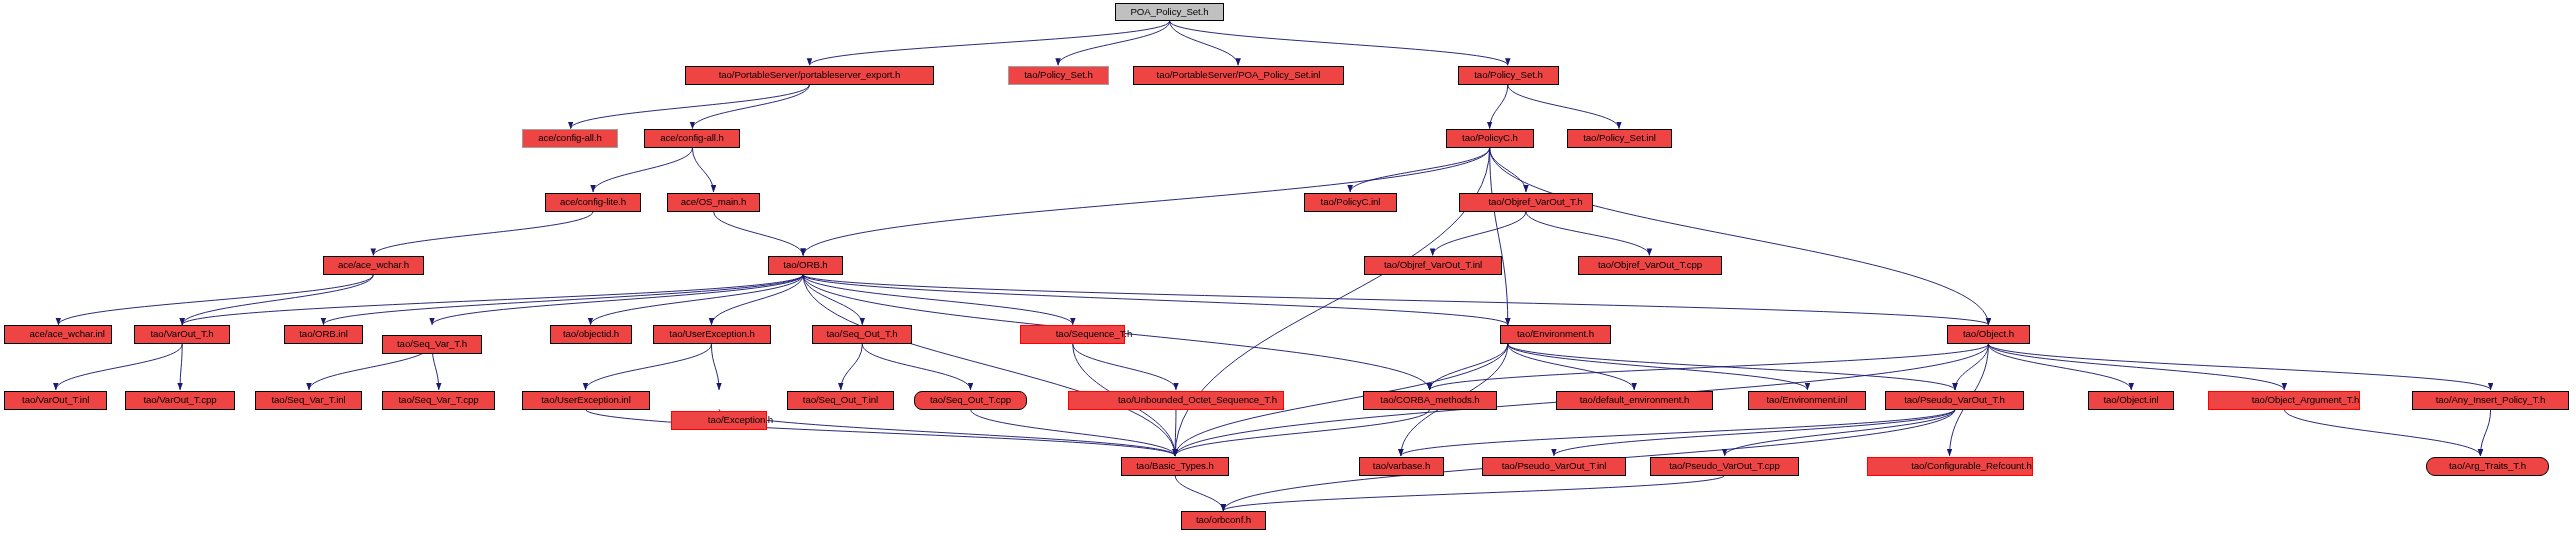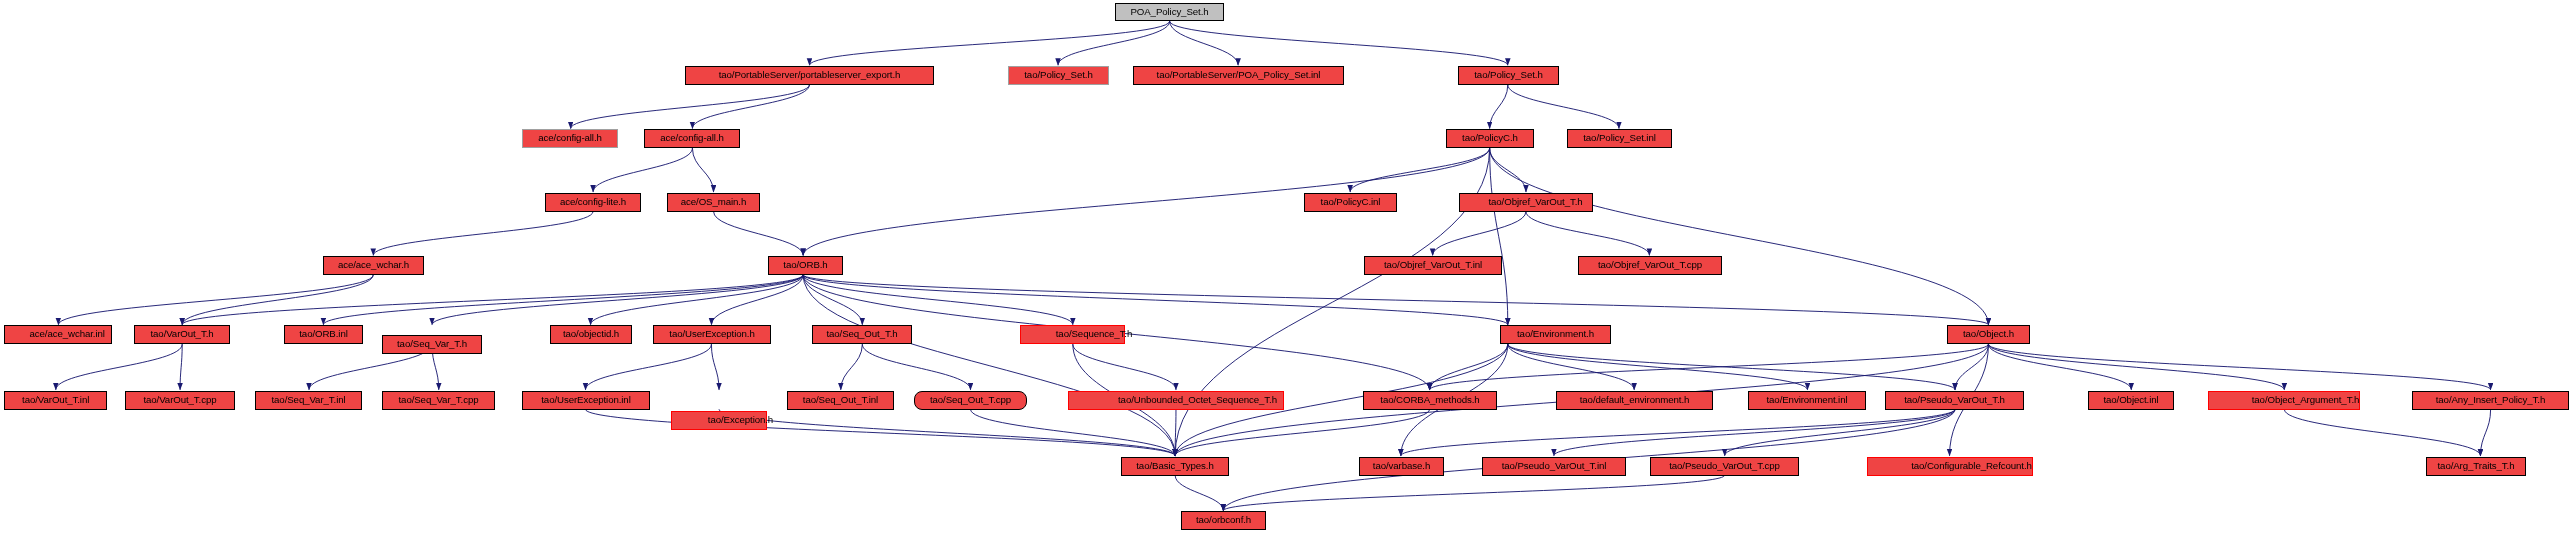--- a/index.html
+++ b/index.html
@@ -276,21 +276,21 @@
       </div>
       <div class="node" style="left: 1482px; top: 457px; width: 144px;">
         <span>tao/Pseudo_VarOut_T.inl</span>
       </div>
       <div class="node" style="left: 1650px; top: 457px; width: 149px;">
         <span>tao/Pseudo_VarOut_T.cpp</span>
       </div>
       <div class="node redborder" style="left: 1867px; top: 457px; width: 166px;">
         <span>tao/Configurable_Refcount.h</span>
       </div>
-      <div class="node" style="left: 2426px; top: 457px; width: 100px;">
+      <div class="node" style="left: 2426px; top: 457px; width: 123px; border-radius: 9px;">
         <span>tao/Arg_Traits_T.h</span>
       </div>
       <div class="node" style="left: 1181px; top: 511px; width: 85px;">
         <span>tao/orbconf.h</span>
       </div>
     </div>
 </div>
 
 
 </body></html>

